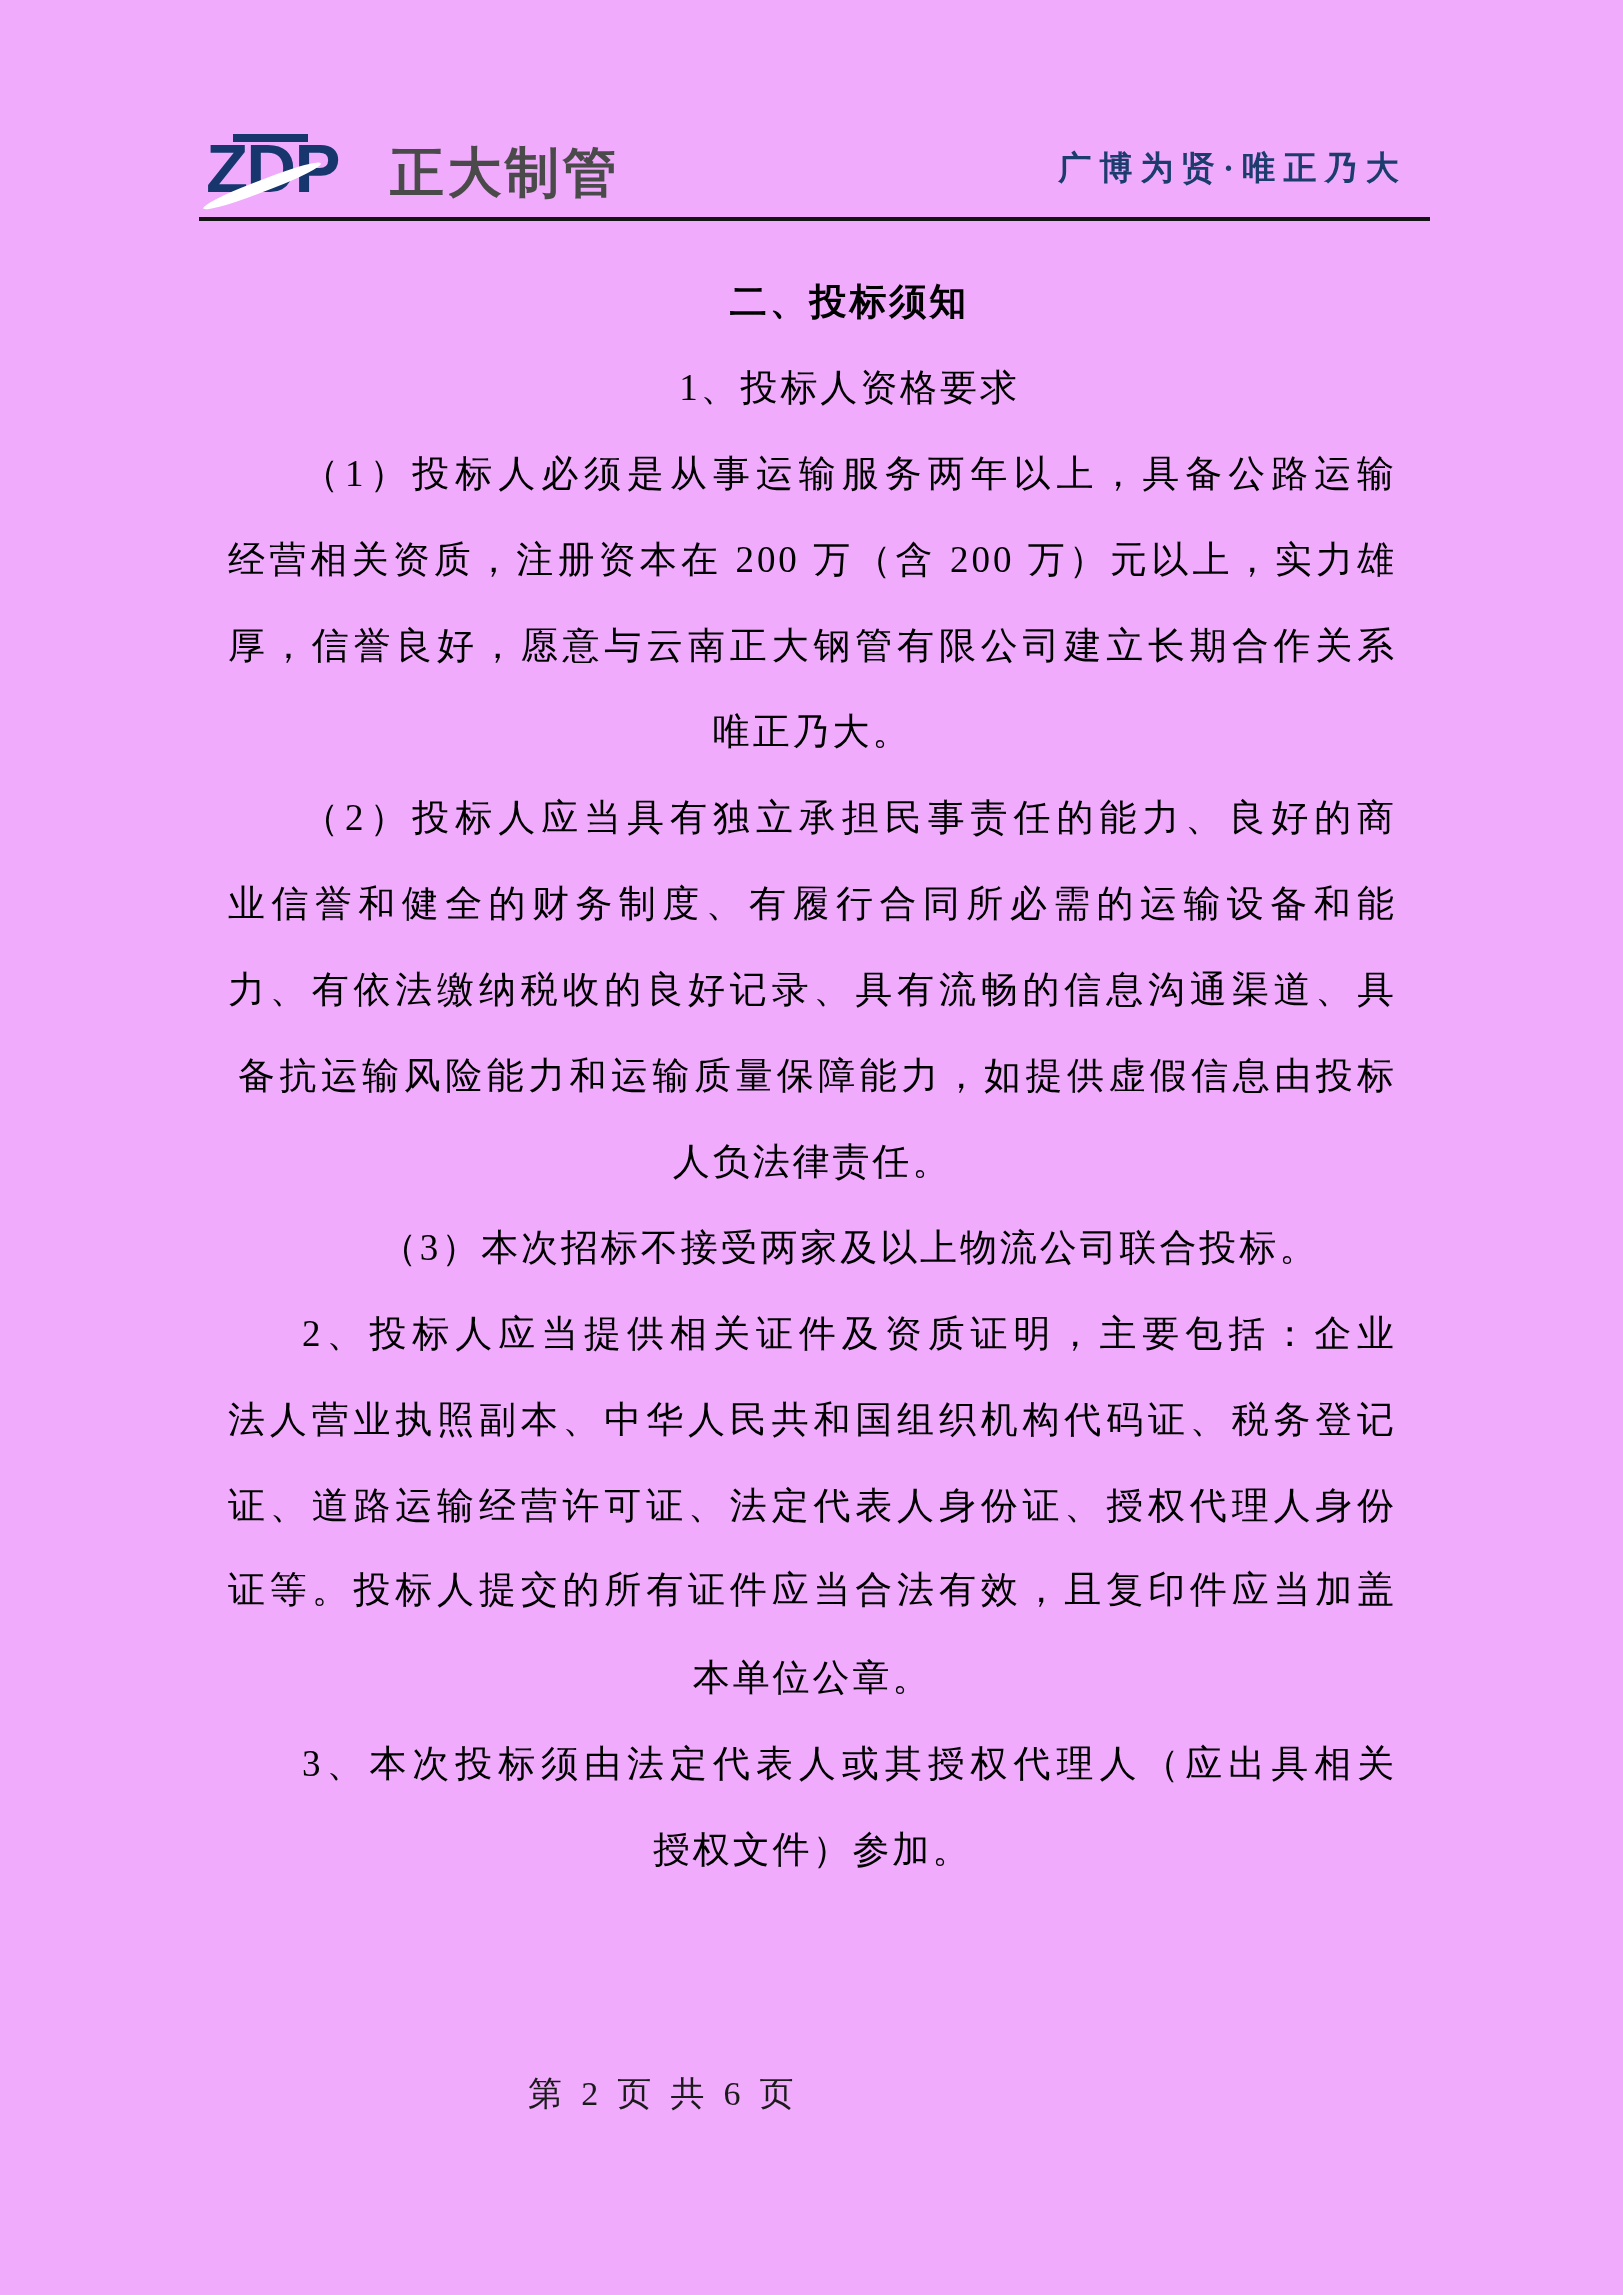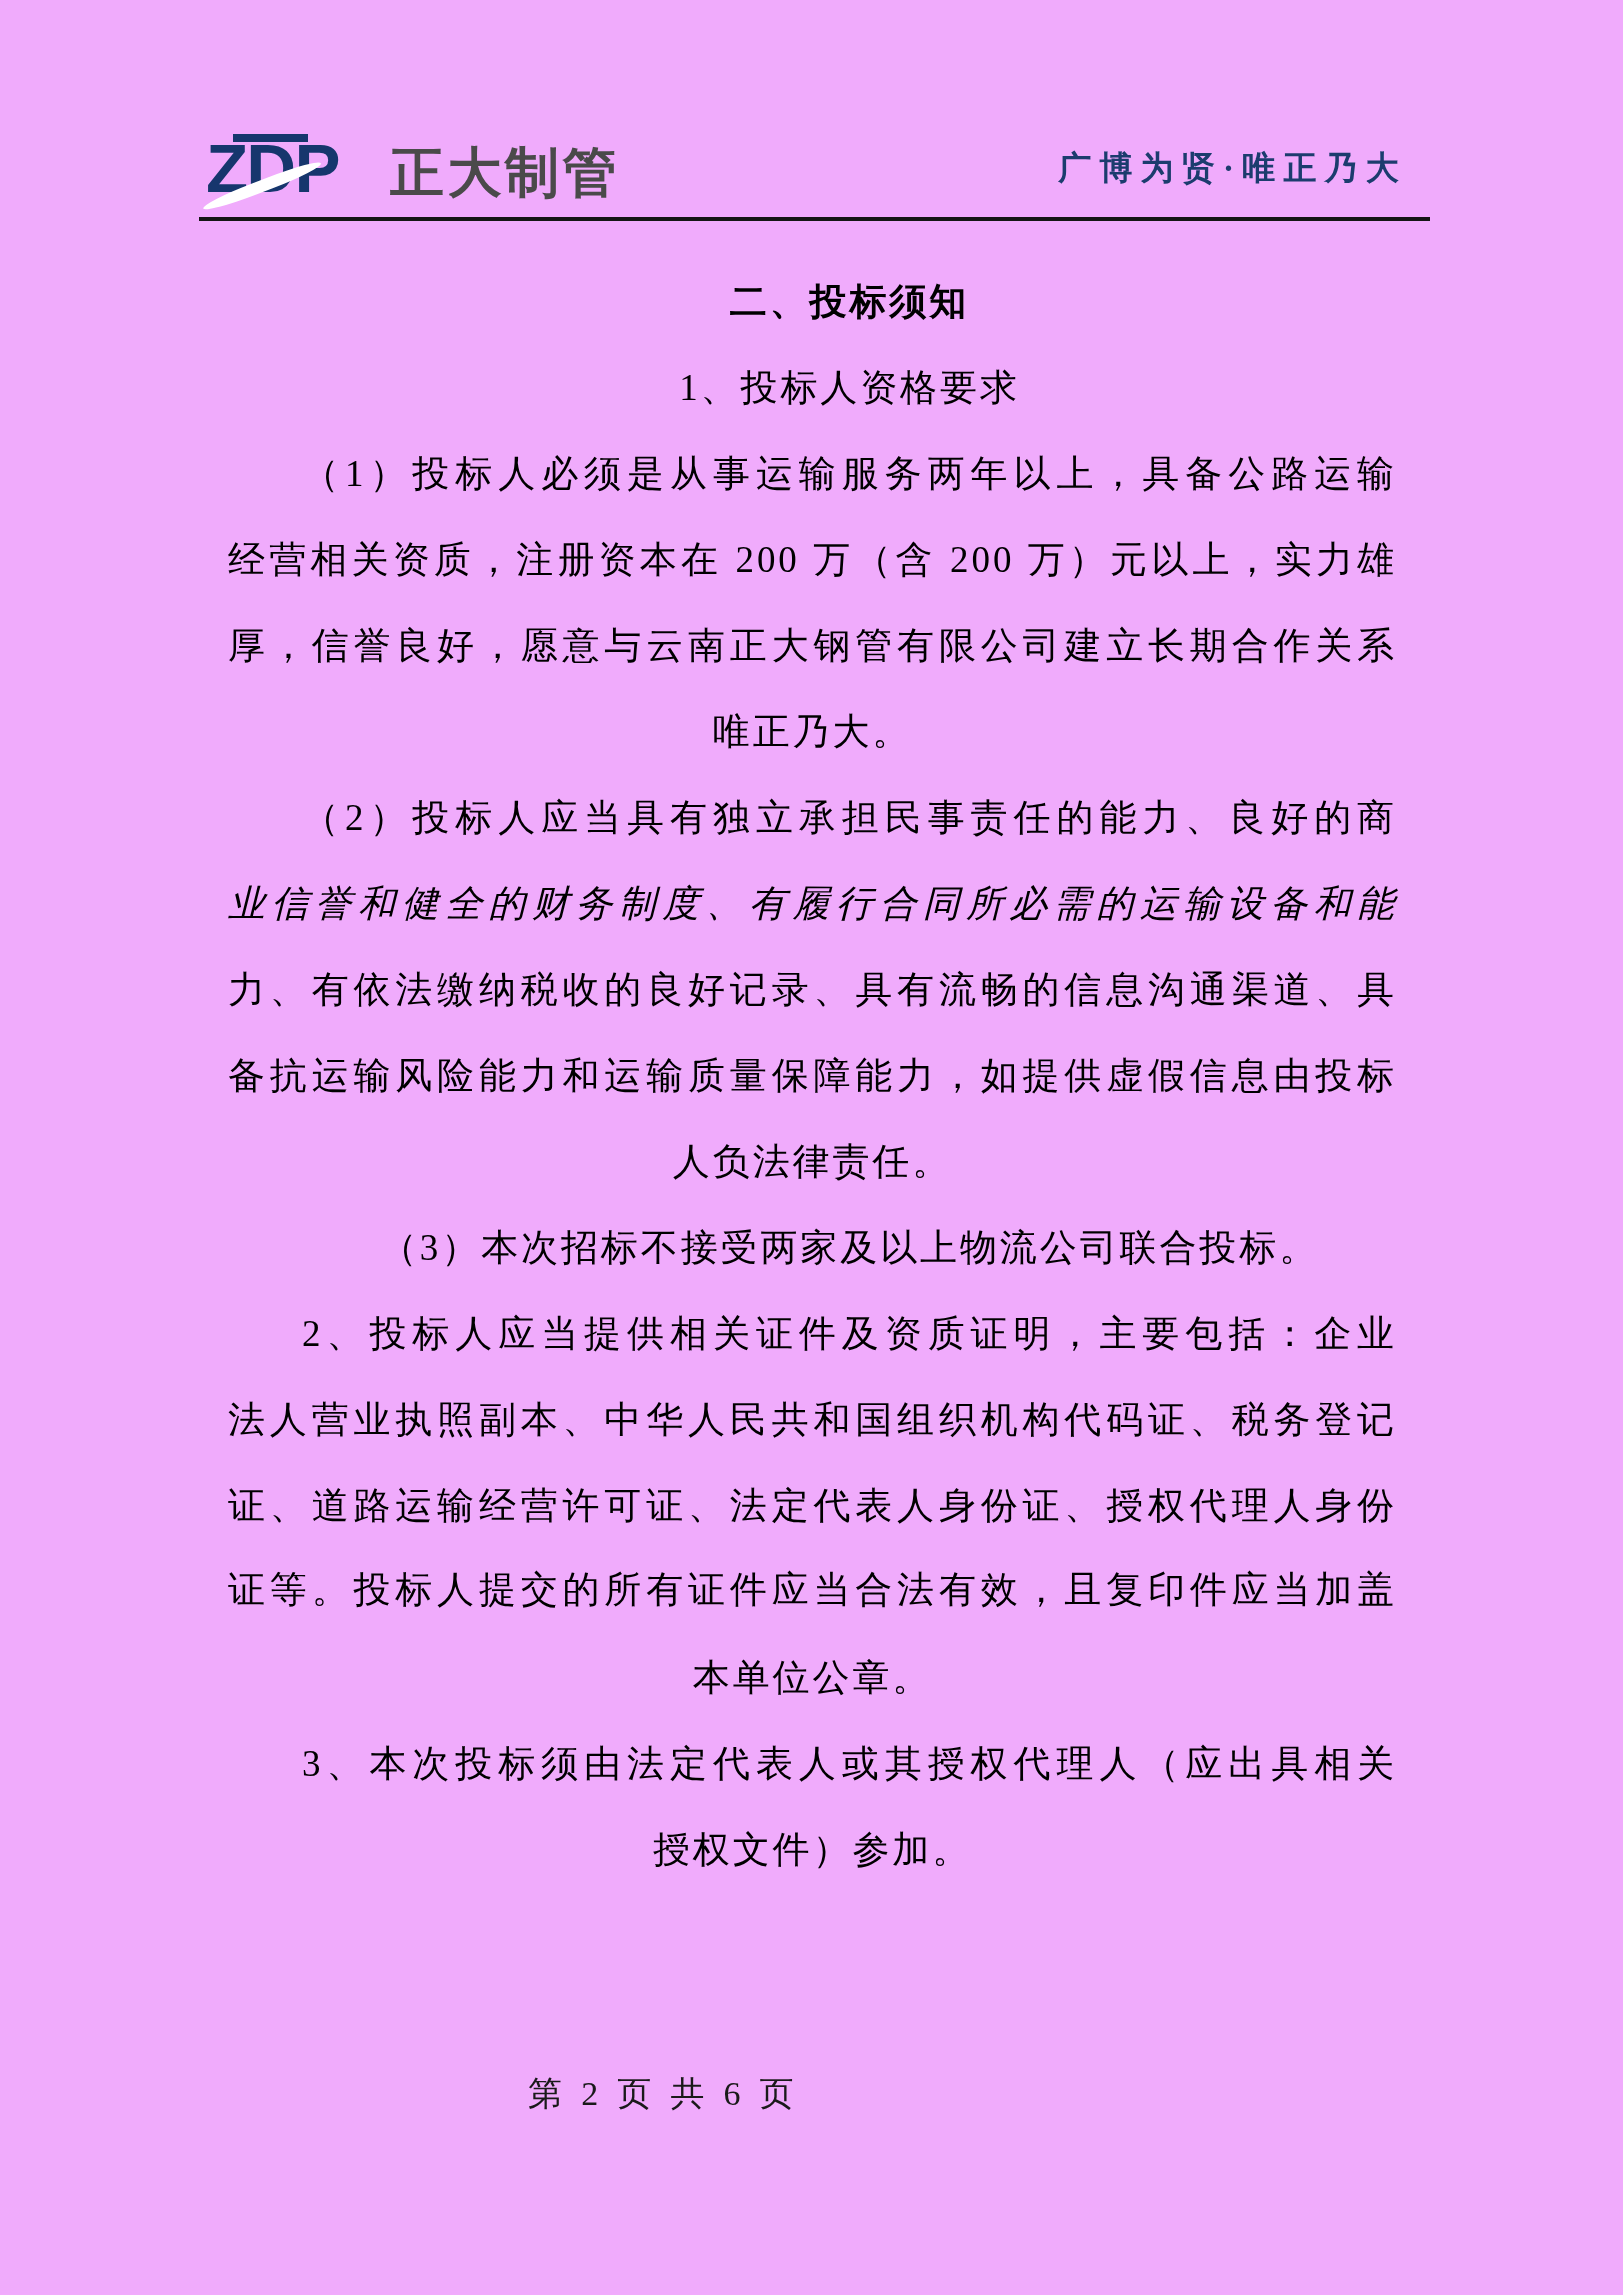--- a/index.html
+++ b/index.html
@@ -85,23 +85,23 @@
   </div>
 
   <div class="body-lines">
       <div class="line b" style="text-indent: 2em;">二、投标须知</div>
       <div class="line" style="text-indent: 2em;">1、投标人资格要求</div>
       <div class="line full" style="text-indent: 2em;">（1）投标人必须是从事运输服务两年以上，具备公路运输</div>
       <div class="line full" style="text-indent: 0em;">经营相关资质，注册资本在 200 万（含 200 万）元以上，实力雄</div>
       <div class="line full" style="text-indent: 0em;">厚，信誉良好，愿意与云南正大钢管有限公司建立长期合作关系</div>
       <div class="line" style="text-indent: 0em;">唯正乃大。</div>
       <div class="line full" style="text-indent: 2em;">（2）投标人应当具有独立承担民事责任的能力、良好的商</div>
-      <div class="line full" style="text-indent: 0em; font-style: italic;">业信誉和健全的财务制度、有履行合同所必需的运输设备和能</div>
+      <div class="line full" style="text-indent: 0em;">业信誉和健全的财务制度、有履行合同所必需的运输设备和能</div>
       <div class="line full" style="text-indent: 0em;">力、有依法缴纳税收的良好记录、具有流畅的信息沟通渠道、具</div>
-      <div class="line full" style="text-indent: 0em;">备抗运输风险能力和运输质量保障能力，如提供虚假信息由投标</div>
+      <div class="line full" style="text-indent: 0em; margin-left: 10px;">备抗运输风险能力和运输质量保障能力，如提供虚假信息由投标</div>
       <div class="line" style="text-indent: 0em;">人负法律责任。</div>
       <div class="line" style="text-indent: 2em;">（3）本次招标不接受两家及以上物流公司联合投标。</div>
       <div class="line full" style="text-indent: 2em;">2、投标人应当提供相关证件及资质证明，主要包括：企业</div>
       <div class="line full" style="text-indent: 0em;">法人营业执照副本、中华人民共和国组织机构代码证、税务登记</div>
       <div class="line full" style="text-indent: 0em;">证、道路运输经营许可证、法定代表人身份证、授权代理人身份</div>
       <div class="line full" style="text-indent: 0em; font-family: Liberation Mono, monospace;">证等。投标人提交的所有证件应当合法有效，且复印件应当加盖</div>
       <div class="line" style="text-indent: 0em;">本单位公章。</div>
       <div class="line full" style="text-indent: 2em;">3、本次投标须由法定代表人或其授权代理人（应出具相关</div>
       <div class="line" style="text-indent: 0em;">授权文件）参加。</div>
     </div>

